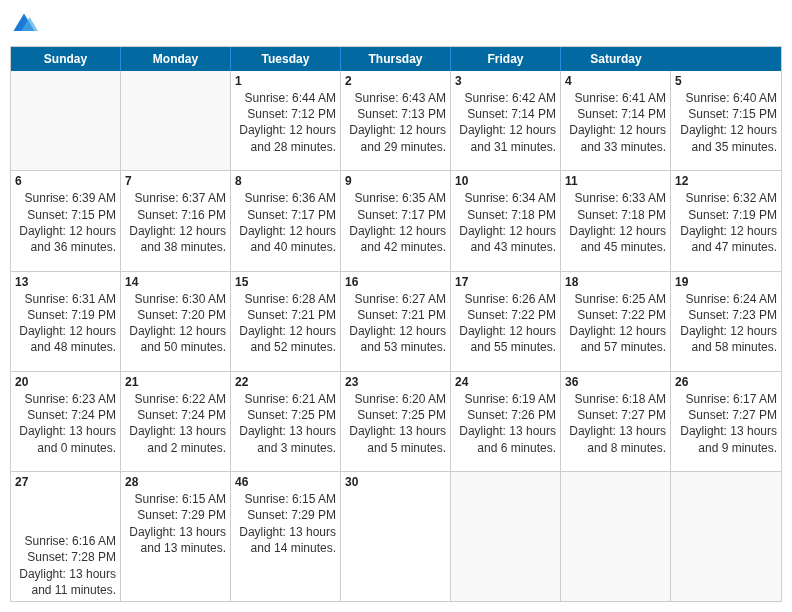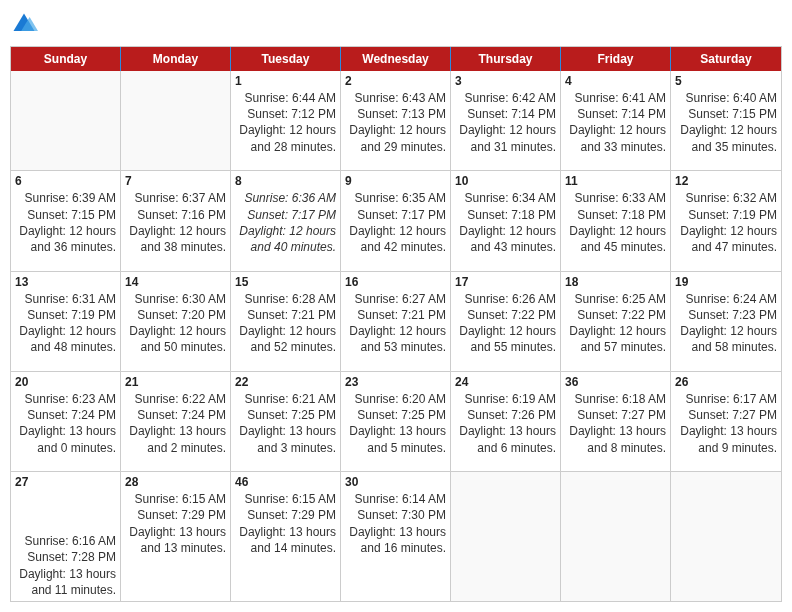--- a/index.html
+++ b/index.html
@@ -53,21 +53,21 @@
     }
     .calendar {
       flex: 1;
       display: flex;
       flex-direction: column;
       border: 1px solid #ccc;
     }
     .cal-header-row {
       display: grid;
       grid-template-columns: repeat(7, 1fr);
-      background: #b91c1c;
+      background: #0369a1;
     }
     .cal-header-cell {
       color: #fff;
       font-size: 12px;
       font-weight: bold;
       padding: 5px 4px;
       text-align: center;
       border-right: 1px solid #2d8ae0;
     }
     .cal-header-cell:last-child { border-right: none; text-align: center; }
@@ -125,21 +125,20 @@
       <div class="main-title"></div>
       <div class="subtitle"></div>
     </div>
   </div>
 
   <div class="calendar">
     <div class="cal-header-row">
     <div class="cal-header-cell">Sunday</div>
         <div class="cal-header-cell">Monday</div>
         <div class="cal-header-cell">Tuesday</div>
-        <div class="cal-header-cell">Wednesday</div>
         <div class="cal-header-cell">Thursday</div>
         <div class="cal-header-cell">Friday</div>
         <div class="cal-header-cell">Saturday</div>
       </div>
     <div class="cal-body">
     <div class="cal-row">
           <div class="cal-cell empty"></div>
           <div class="cal-cell empty"></div>
           <div class="cal-cell">
             <div class="day-num">1</div>
@@ -180,21 +179,21 @@
 Daylight: 12 hours and 36 minutes.</div>
           </div>
           <div class="cal-cell">
             <div class="day-num">7</div>
             <div class="day-info" style="white-space: pre-line;">Sunrise: 6:37 AM
 Sunset: 7:16 PM
 Daylight: 12 hours and 38 minutes.</div>
           </div>
           <div class="cal-cell">
             <div class="day-num">8</div>
-            <div class="day-info" style="white-space: pre-line; font-style: italic;">Sunrise: 6:36 AM
+            <div class="day-info" style="white-space: pre-line;">Sunrise: 6:36 AM
 Sunset: 7:17 PM
 Daylight: 12 hours and 40 minutes.</div>
           </div>
           <div class="cal-cell">
             <div class="day-num">9</div>
             <div class="day-info" style="white-space: pre-line;">Sunrise: 6:35 AM
 Sunset: 7:17 PM
 Daylight: 12 hours and 42 minutes.</div>
           </div>
           <div class="cal-cell">
@@ -318,23 +317,20 @@
 Daylight: 13 hours and 13 minutes.</div>
           </div>
           <div class="cal-cell">
             <div class="day-num">46</div>
             <div class="day-info" style="white-space: pre-line;">Sunrise: 6:15 AM
 Sunset: 7:29 PM
 Daylight: 13 hours and 14 minutes.</div>
           </div>
           <div class="cal-cell">
             <div class="day-num">30</div>
-            <div class="day-info" style="white-space: pre-line;">Sunrise: 6:14 AM
-Sunset: 7:30 PM
-Daylight: 13 hours and 16 minutes.</div>
           </div>
           <div class="cal-cell empty"></div>
           <div class="cal-cell empty"></div>
           <div class="cal-cell empty"></div>
         </div>
       </div>
   </div>
 </div>
 
 </body></html>

